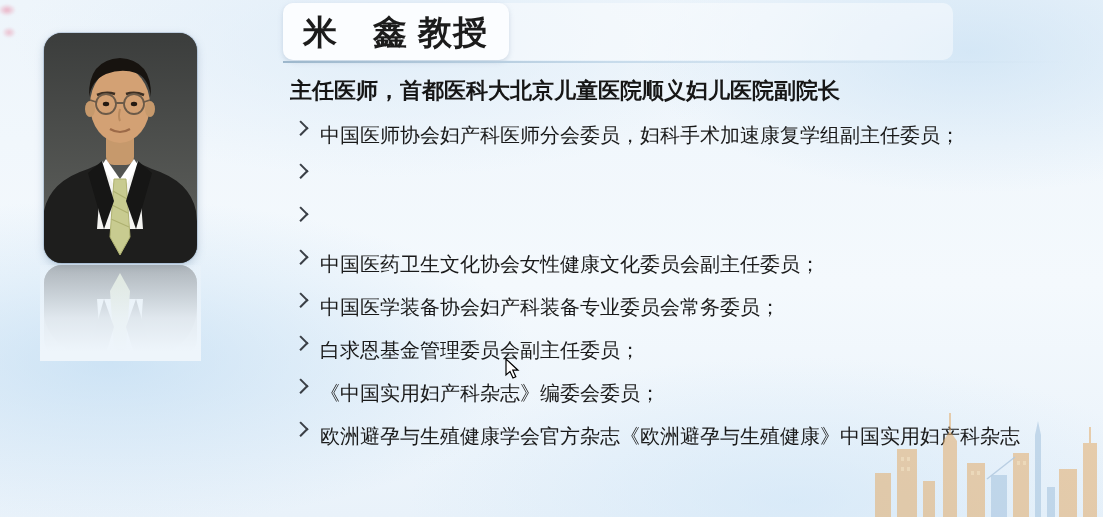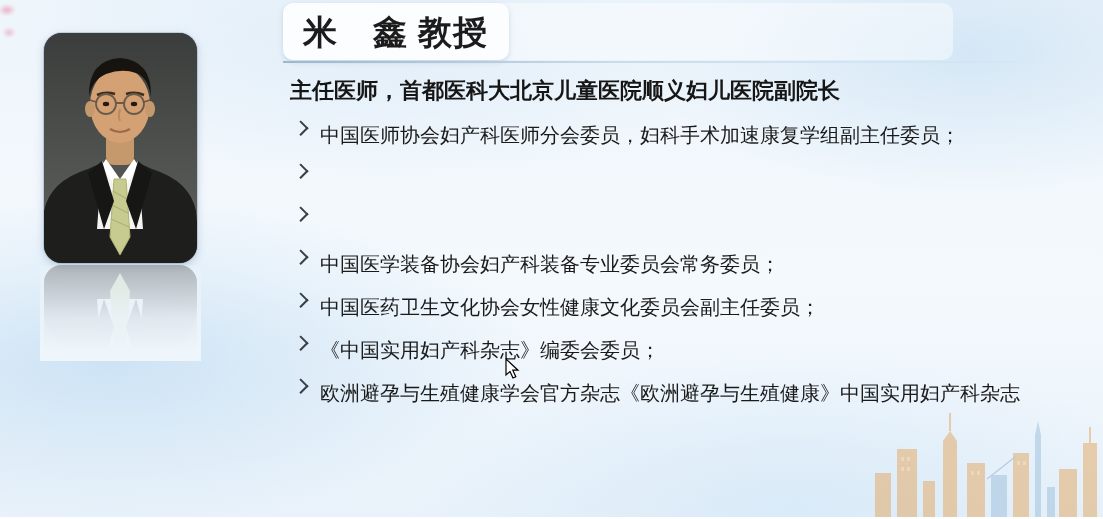--- a/index.html
+++ b/index.html
@@ -175,25 +175,29 @@
       <span>中国医师协会妇产科医师分会委员，妇科手术加速康复学组副主任委员；</span>
     </li>
   <li>
       <span class="arrow-icon"></span>
     </li>
       <li>
       <span class="arrow-icon"></span>
     </li>
       <li>
       <span class="arrow-icon"></span>
+      <span>中国医药卫生文化协会女性健康文化委员会副主任委员；</span>
+    </li>
+      <li>
+      <span class="arrow-icon"></span>
       <span>中国医学装备协会妇产科装备专业委员会常务委员；</span>
     </li>
       <li>
       <span class="arrow-icon"></span>
-      <span>中国医药卫生文化协会女性健康文化委员会副主任委员；</span>
+      <span>白求恩基金管理委员会副主任委员；</span>
     </li>
       <li>
       <span class="arrow-icon"></span>
       <span>《中国实用妇产科杂志》编委会委员；</span>
     </li>
       <li>
       <span class="arrow-icon"></span>
       <span>欧洲避孕与生殖健康学会官方杂志《欧洲避孕与生殖健康》中国实用妇产科杂志</span>
     </li>
     </ul>

